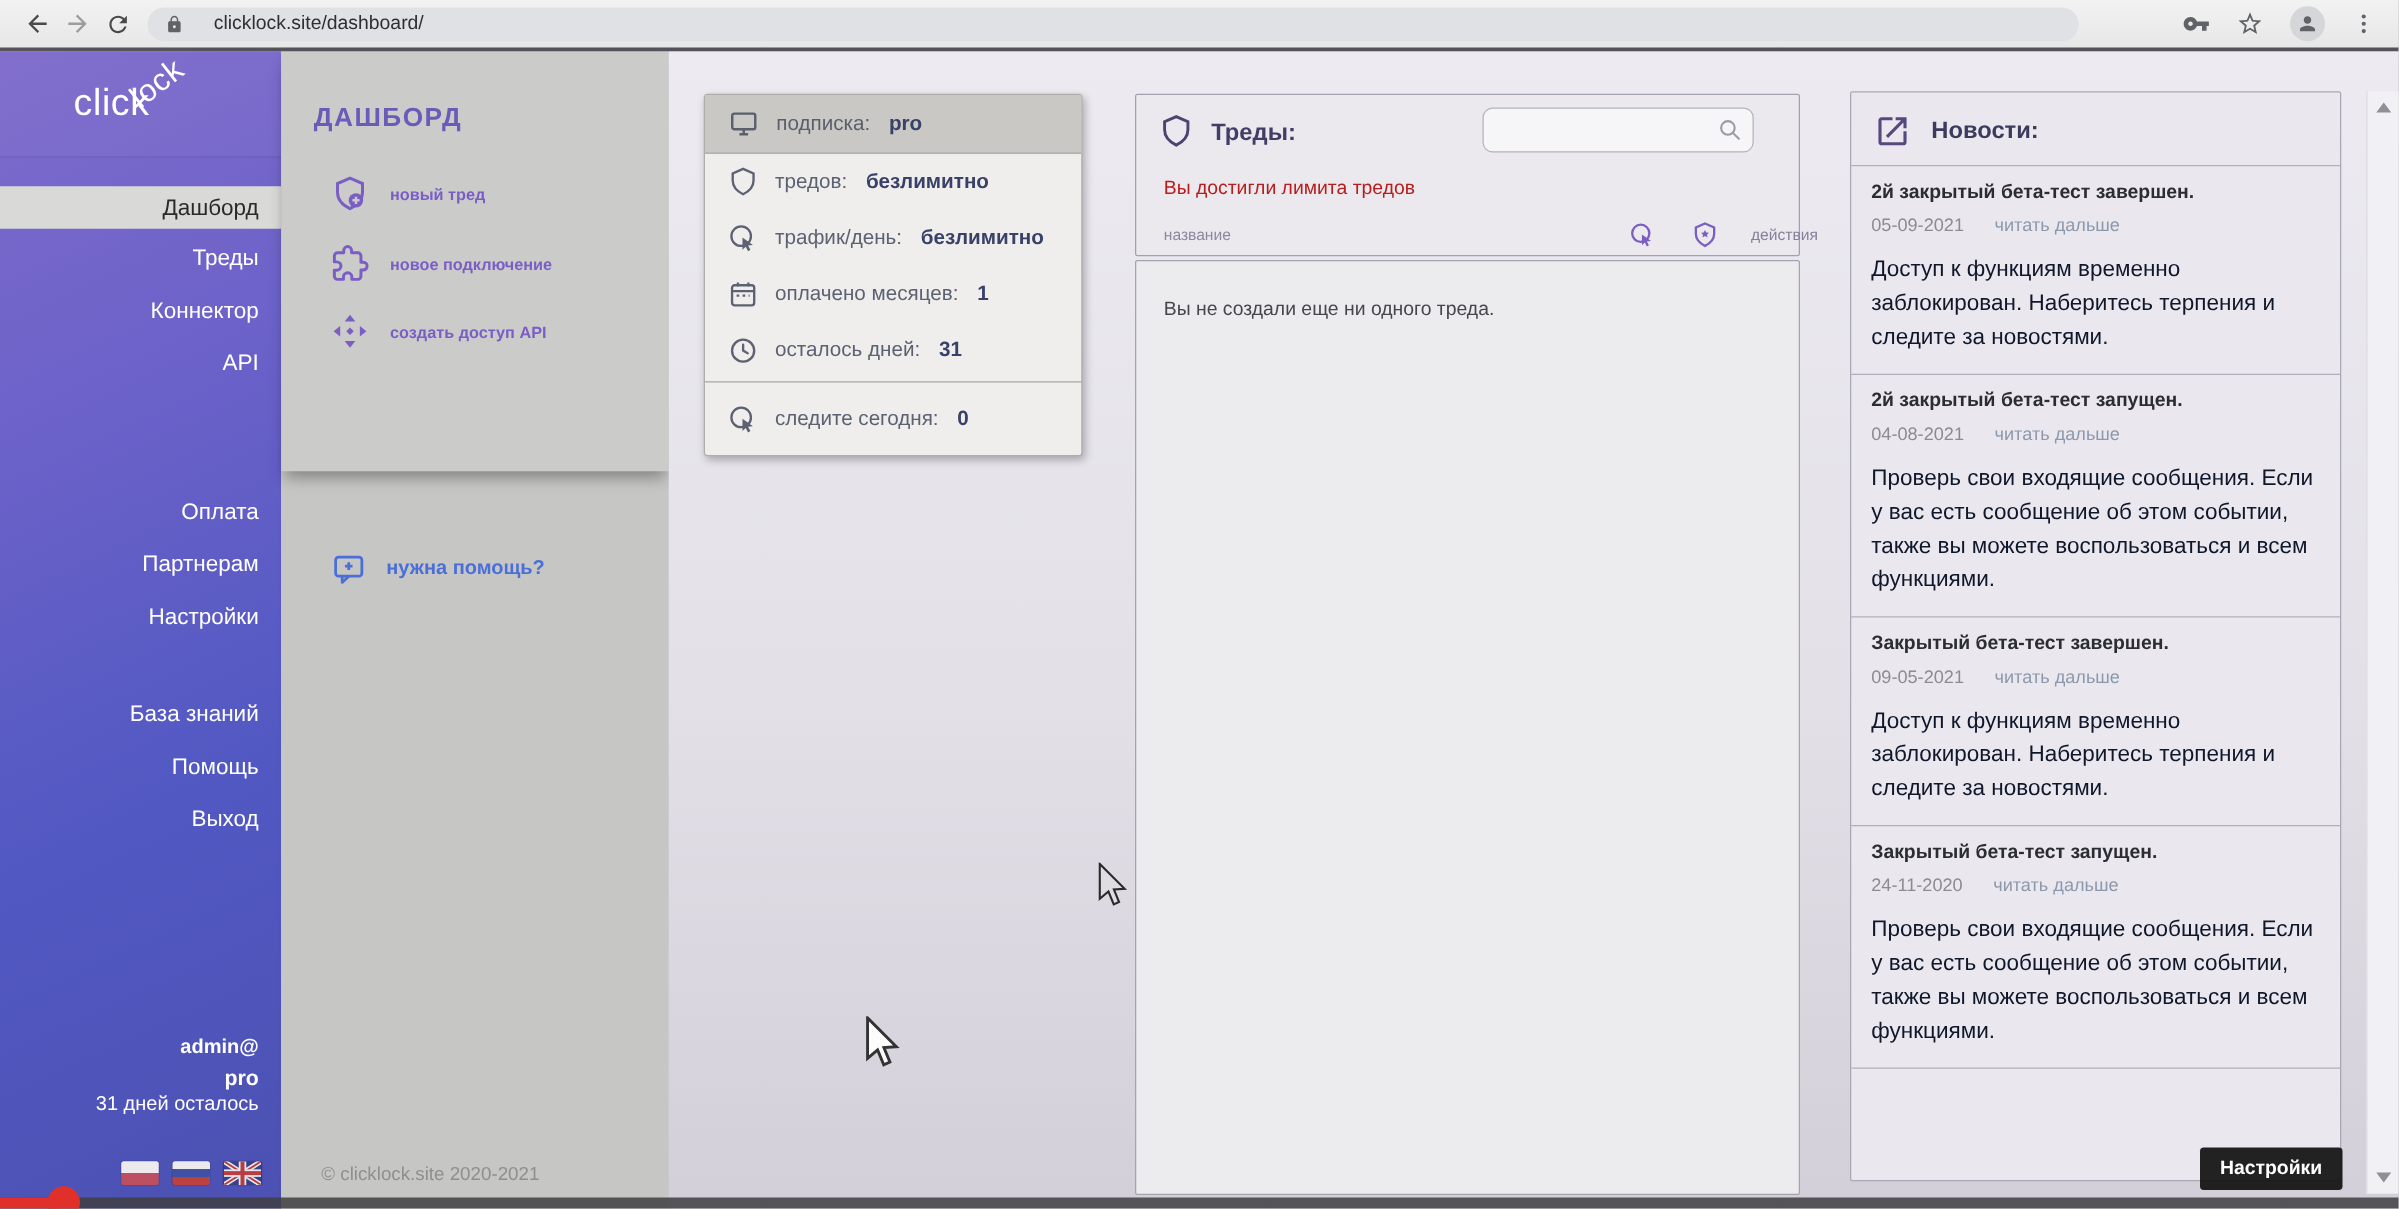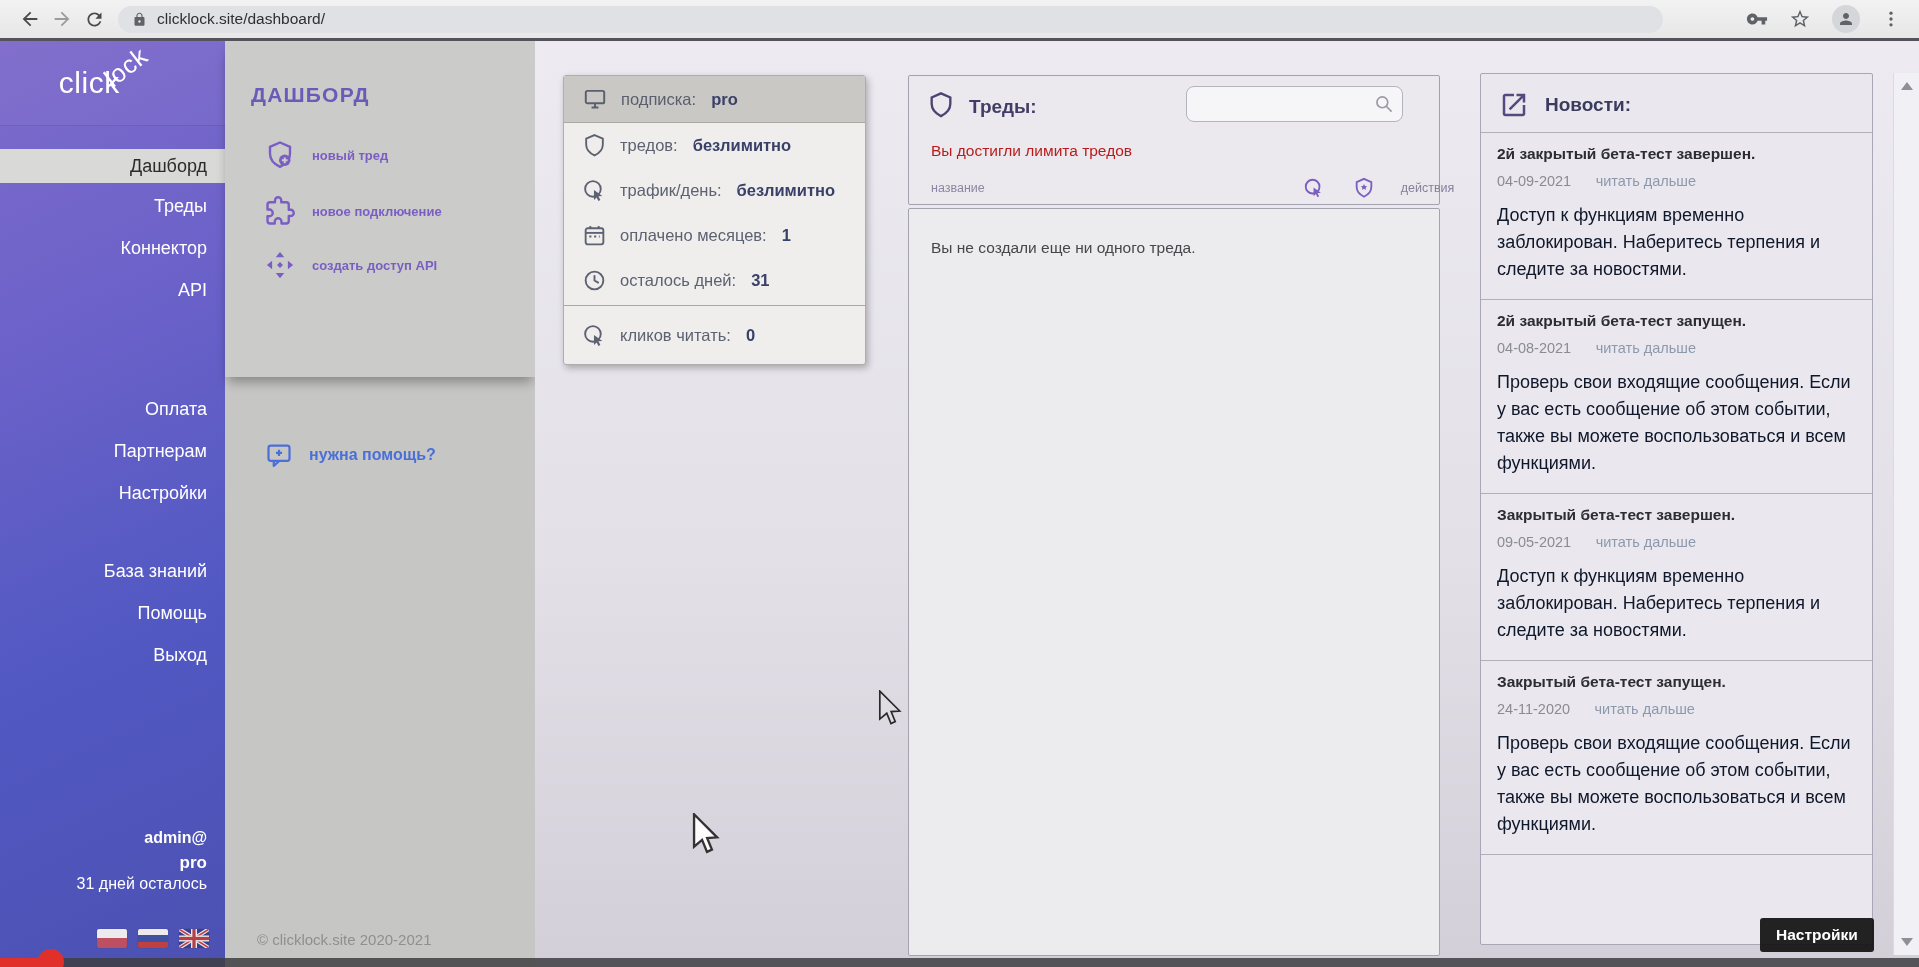--- a/index.html
+++ b/index.html
@@ -7,21 +7,21 @@
           font-family:"Liberation Sans",sans-serif;background:#e0dee5;}
 
   
   .toolbar{position:absolute;left:0;top:0;width:100%;height:38px;box-sizing:border-box;
            background:linear-gradient(#f2f2f2,#e7e7e7);display:flex;align-items:center;padding:0 14px;z-index:10;}
   .toolbar-edge{position:absolute;left:0;top:38px;width:100%;height:3px;background:#55525c;z-index:10;}
   .tb-btn{width:32px;height:32px;display:flex;align-items:center;justify-content:center;color:#4a4a4a;flex:0 0 auto;}
   .tb-btn.dim{color:#9c9c9c;}
   .urlbar{flex:1;max-width:1545px;height:27px;margin:0 16px 0 8px;background:#dfe1e5;border-radius:14px;
           display:flex;align-items:center;padding:0 14px;box-sizing:border-box;}
-  .url-text{color:#2f2f31;font-size:15.5px;margin-left:10px;white-space:nowrap;}
+  .url-text{color:#2f2f31;font-size:15.5px;margin-left:24px;white-space:nowrap;}
   .tb-right{display:flex;align-items:center;gap:21px;margin-left:auto;padding-right:4px;}
   .avatar{width:28px;height:28px;border-radius:50%;background:#d4d6da;display:flex;align-items:center;justify-content:center;}
 
   
   .app{position:absolute;left:0;top:41px;right:0;bottom:0;}
 
   
   .sidebar{position:absolute;left:0;top:0;width:225px;height:100%;
            background:linear-gradient(155deg,#7e6bcb 0%,#6c62c9 30%,#5158c2 65%,#4c51b2 100%);}
   .logo{position:absolute;left:0;top:0;width:100%;height:84px;display:flex;align-items:center;justify-content:center;
@@ -316,21 +316,21 @@
           <span class="s-val">31</span>
         </div>
 
         <div class="stats-footer">
           <span>
             <svg width="25" height="25" viewBox="0 0 24 24">
                 <circle cx="10.5" cy="10.5" r="7.5" fill="none" stroke="currentColor" stroke-width="1.8"></circle>
                 <path d="M11.5 11.5 L11.5 21 L14 18.6 L15.8 22 L17.6 21 L15.8 17.6 L19.5 17.2 Z" fill="currentColor"></path>
               </svg>
           </span>
-          <span class="s-lbl">кликов читать:</span>
+          <span class="s-lbl">следите сегодня:</span>
           <span class="s-val">0</span>
         </div>
       </div>
 
       <div class="threads-top">
         <span class="threads-shield">
           <svg width="28" height="32" viewBox="0 0 24 24">
               <path d="M12 2 L20 5.5 V11 C20 15.8 16.6 19.3 12 21.5 C7.4 19.3 4 15.8 4 11 V5.5 Z" fill="none" stroke="currentColor" stroke-width="2"></path>
             </svg>
         </span>
@@ -376,21 +376,21 @@
             <svg width="30" height="30" viewBox="0 0 24 24" fill="currentColor">
                 <path d="M19 19H5V5h7V3H5c-1.11 0-2 .9-2 2v14c0 1.1.89 2 2 2h14c1.1 0 2-.9 2-2v-7h-2v7zM14 3v2h3.59l-9.83 9.83 1.41 1.41L19 6.41V10h2V3h-7z"></path>
               </svg>
           </span>
           <span class="news-title-main">Новости:</span>
         </div>
 
         <div class="news-item">
           <div class="news-item-title">2й закрытый бета-тест завершен.</div>
           <div class="news-meta">
-            <span class="news-date">04-09-2021</span>
+            <span class="news-date">05-09-2021</span>
             <span class="news-link">читать дальше</span>
           </div>
           <div class="news-body">Доступ к функциям временно заблокирован. Наберитесь терпения и следите за новостями.</div>
         </div>
 
         <div class="news-item">
           <div class="news-item-title">2й закрытый бета-тест запущен.</div>
           <div class="news-meta">
             <span class="news-date">04-08-2021</span>
             <span class="news-link">читать дальше</span>

